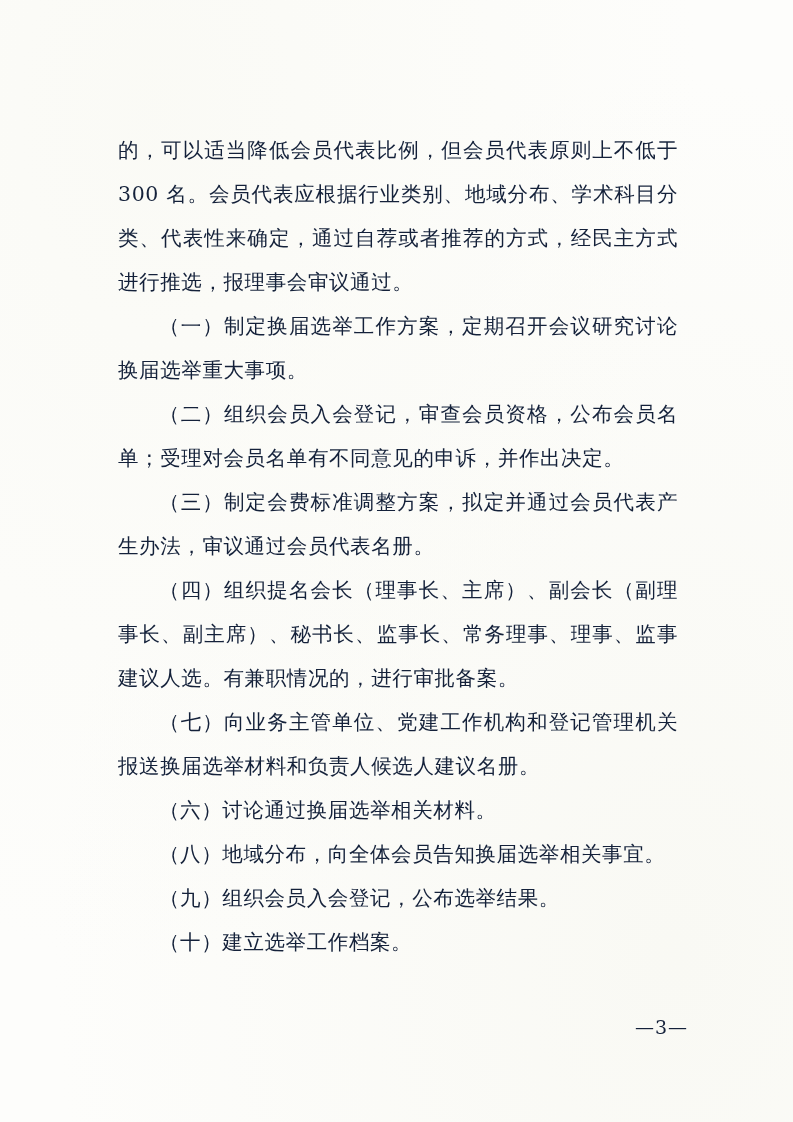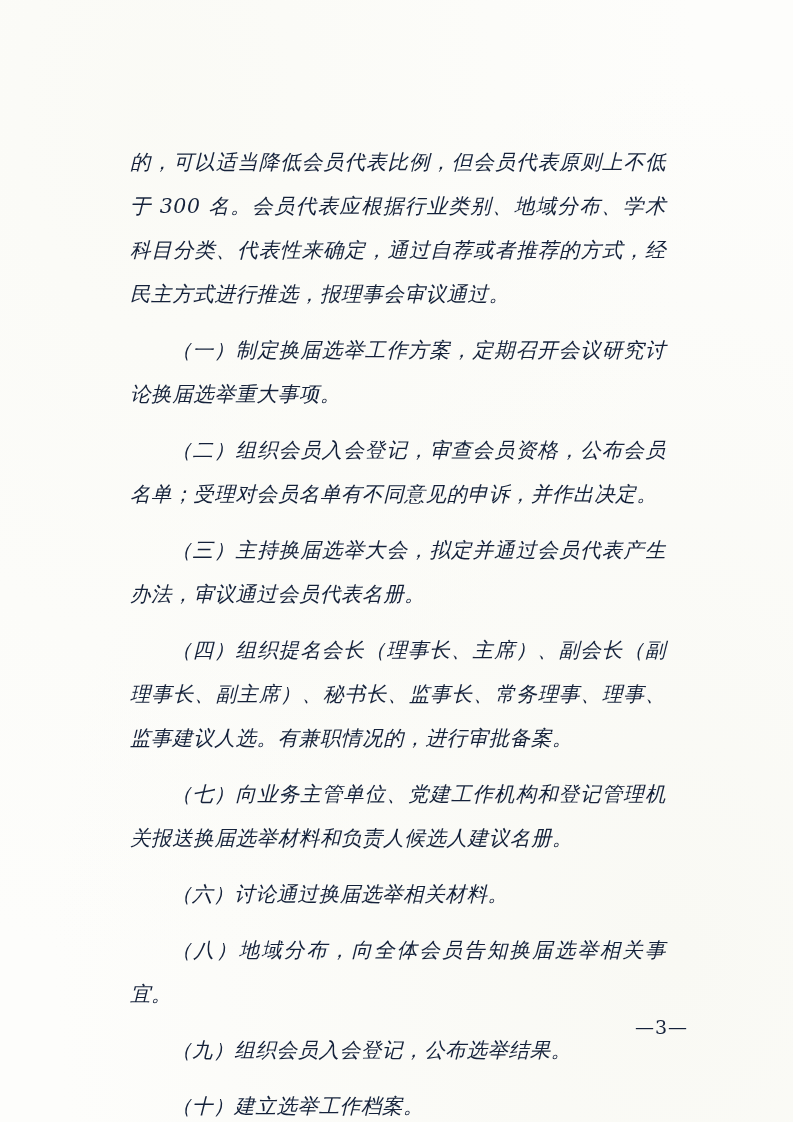--- a/index.html
+++ b/index.html
@@ -36,24 +36,23 @@
     top: 128px;
     width: 560px;
     color: #14213a;
     font-size: 20.5px;
     line-height: 44px;
     letter-spacing: 0.6px;
     text-align: justify;
     text-justify: inter-ideograph;
   }
   .para {
-    margin: 12px;
+    margin: 0;
     text-indent: 0;
     white-space: normal;
-    font-style: italic;
   }
   .para.indent {
     text-indent: 41px;
   }
   .para.article {
     text-indent: 41px;
   }
   .article-label {
     font-weight: bold;
     letter-spacing: 1px;
@@ -78,21 +77,21 @@
 
   <div class="body-text">
 
     <p class="para">的，可以适当降低会员代表比例，但会员代表原则上不低于 300 名。会员代表应根据行业类别、地域分布、学术科目分类、代表性来确定，通过自荐或者推荐的方式，经民主方式进行推选，报理事会审议通过。</p>
 
 
     <p class="para indent">（一）制定换届选举工作方案，定期召开会议研究讨论换届选举重大事项。</p>
 
     <p class="para indent">（二）组织会员入会登记，审查会员资格，公布会员名单；受理对会员名单有不同意见的申诉，并作出决定。</p>
 
-    <p class="para indent">（三）主持换届选举大会，拟定并通过会员代表产生办法，审议通过会员代表名册。</p>
+    <p class="para indent">（三）制定会费标准调整方案，拟定并通过会员代表产生办法，审议通过会员代表名册。</p>
 
     <p class="para indent">（四）组织提名会长（理事长、主席）、副会长（副理事长、副主席）、秘书长、监事长、常务理事、理事、监事建议人选。有兼职情况的，进行审批备案。</p>
 
 
     <p class="para indent">（七）向业务主管单位、党建工作机构和登记管理机关报送换届选举材料和负责人候选人建议名册。</p>
 
     <p class="para indent">（六）讨论通过换届选举相关材料。</p>
 
     <p class="para indent">（八）地域分布，向全体会员告知换届选举相关事宜。</p>
 

